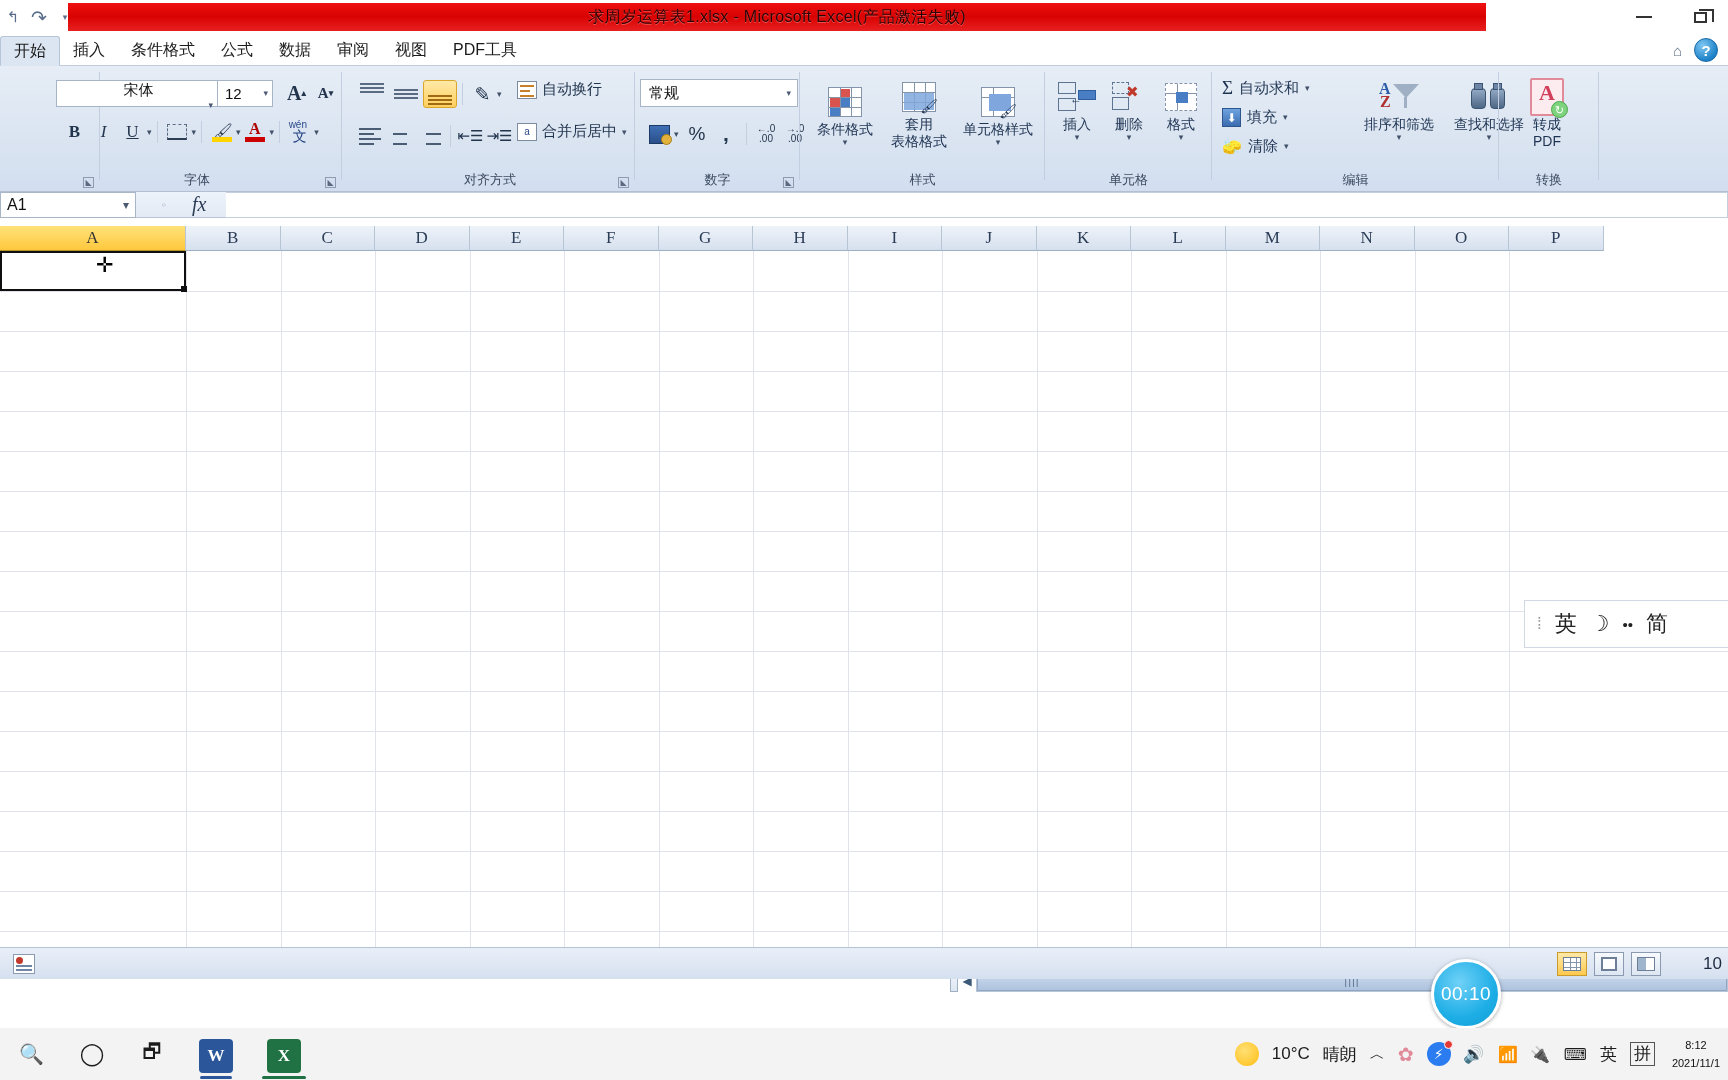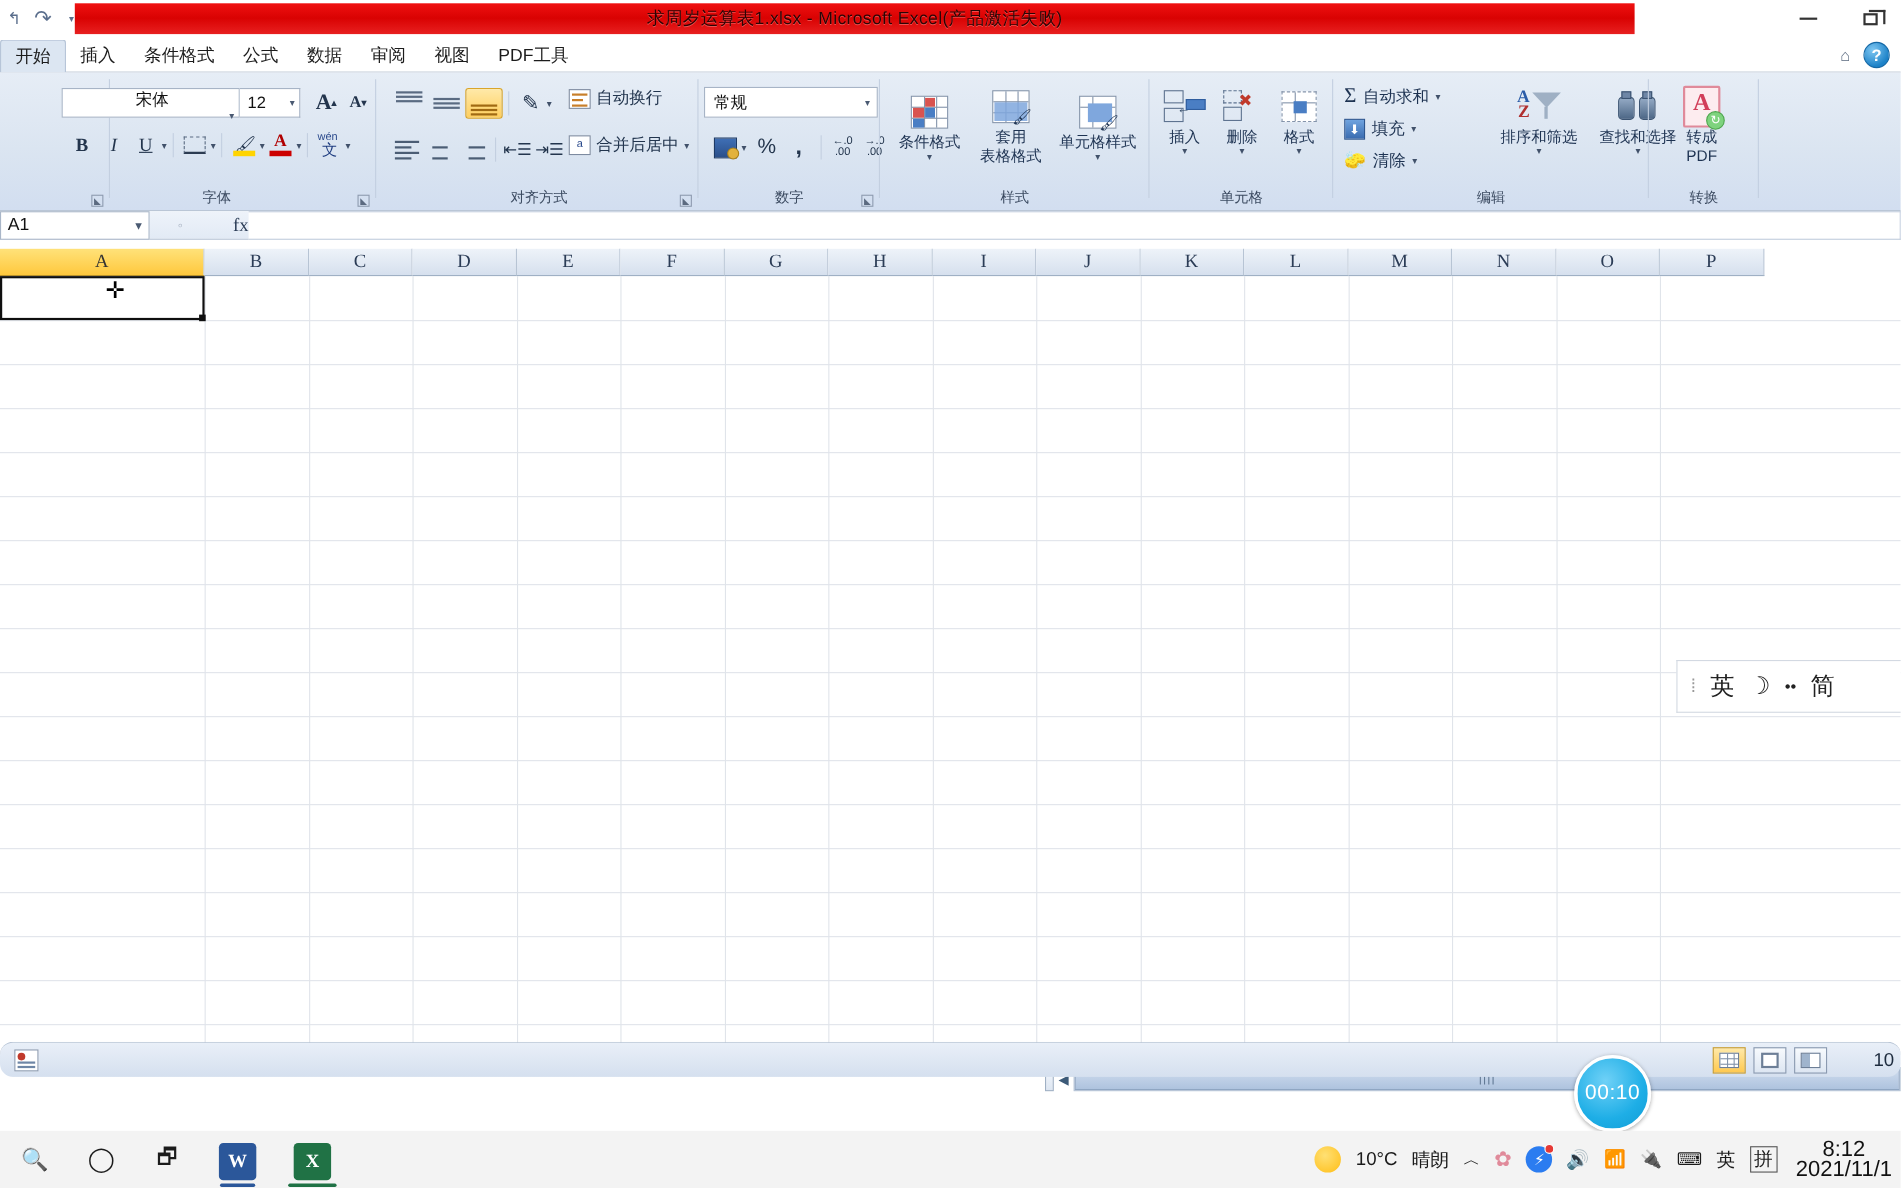--- a/index.html
+++ b/index.html
@@ -143,21 +143,21 @@
   .fbar {
     position: absolute; left: 0; top: 192px; width: 1728px; height: 26px;
     background: linear-gradient(180deg,#eef3fa,#e2eaf5); display:flex; align-items:center;
     border-bottom: 1px solid #b9c5d6;
   }
   .namebox {
     width: 136px; height: 26px; margin-left: 0px; background:#fff; border:1px solid #a9b6c8;
     display:flex; align-items:center; padding:0 6px; font-size:16px; color:#111;
   }
   .fbsep { width: 56px; display:flex; align-items:center; justify-content:center; gap:10px; color:#5b6b82; font-size:13px;}
-  .fxbox { width: 34px; text-align:right; font-family:"Liberation Serif",serif; font-size:17px; color:#2b3c56;}
+  .fxbox { width: 34px; text-align:left; font-style: italic; font-family:"Liberation Serif",serif; font-size:20px; color:#2b3c56;}
   .finput { flex:1; height:26px; background:#fff; border:1px solid #c3cede; border-left:none; }
 
   
   .gridwrap { position:absolute; left:0; top:226px; width:1728px; height:740px; background:#fff; overflow:hidden;}
   .colhead { display:flex; height:25px; }
   .ch {
     height:25px; border-right:1px solid #b7c4d4; border-bottom:1px solid #9fb0c4;
     background: linear-gradient(180deg,#eef3f9,#d6e0ee);
     display:flex; align-items:center; justify-content:center;
     font-family:"Liberation Serif", serif; font-size:17px; color:#2b3c56;
@@ -198,21 +198,20 @@
   .hs-track { flex:1; height:22px; background:#eef2f8; border:1px solid #b9c6d7; position:relative; }
   .hs-thumb { position:absolute; left:0; top:0; bottom:0; width:100%;
               background:linear-gradient(180deg,#cfdcee,#aec3de); border:1px solid #8fa6c2;
               display:flex; align-items:center; justify-content:center; color:#5b738f; font-size:11px; letter-spacing:1px;}
 
   
   .statusbar {
     position:absolute; left:0; top:947px; width:1728px; height:32px;
     background: linear-gradient(180deg,#e9eff8,#d5e0ef); display:flex; align-items:center;
     border-top:1px solid #b6c3d4;
-    border-radius:12px;
   }
   .st-left { display:flex; align-items:center; gap:9px; padding-left:2px; font-size:14px; color:#2d3f58;}
   .st-icon { width:22px; height:20px; border:1px solid #8b9ab0; background:#fff; position:relative; }
   .st-icon .dot { position:absolute; left:2px; top:2px; width:7px; height:7px; border-radius:50%; background:#c0392b;}
   .st-icon .ln { position:absolute; left:2px; right:2px; height:2px; background:#6e86a6; }
   .st-right { margin-left:auto; display:flex; align-items:center; gap:7px; padding-right:6px; }
   .viewbtn { width:30px; height:24px; border:1px solid #8b9ab0; background:linear-gradient(180deg,#f7fafd,#dde6f2);
              display:flex; align-items:center; justify-content:center;}
   .viewbtn.active { background:linear-gradient(180deg,#ffe9a8,#ffc94f); border-color:#c99b2a; }
   .zoomtxt { font-size:17px; color:#1d2b3e; min-width:54px; text-align:right; }
@@ -233,21 +232,21 @@
   .tb-left { display:flex; align-items:center; gap:8px; padding-left:6px; }
   .tb-btn { width:52px; height:48px; display:flex; align-items:center; justify-content:center; color:#1b1b1b; }
   .tb-app { width:60px; height:50px; display:flex; align-items:flex-end; justify-content:center; position:relative; }
   .tb-app .box { width:34px; height:34px; border-radius:4px; display:flex; align-items:center; justify-content:center;
                  color:#fff; font-weight:bold; font-size:17px; margin-bottom:6px; font-family:"Liberation Serif",serif;}
   .tb-app .bar { position:absolute; bottom:0; left:14px; width:32px; height:3px; border-radius:2px; background:#2b579a; }
   .tb-right { margin-left:auto; display:flex; align-items:center; gap:13px; padding-right:8px; color:#1b1b1b; font-size:17px;}
   .sun { width:24px; height:24px; border-radius:50%; background:radial-gradient(circle at 40% 35%, #ffe074, #ffc832 70%, #ffb703);}
   .tray-ico { display:flex; align-items:center; justify-content:center; color:#1b1b1b; }
   .ime-box { border:1px solid #555; padding:0 3px; font-size:17px; line-height:22px; }
-  .clock { text-align:center; font-size:20px; line-height:18px; color:#111; padding-left:4px; }
+  .clock { text-align:center; font-size:11px; line-height:18px; color:#111; padding-left:4px; }
   .redbadge { position:absolute; top:-2px; right:-2px; width:9px; height:9px; border-radius:50%; background:#e53935; border:1px solid #fff;}
 </style>
 </head>
 <body>
 
 <div class="app">
 
   <div class="titlebar">
     <div class="qat">
       <div class="qat-btn">↰</div>

